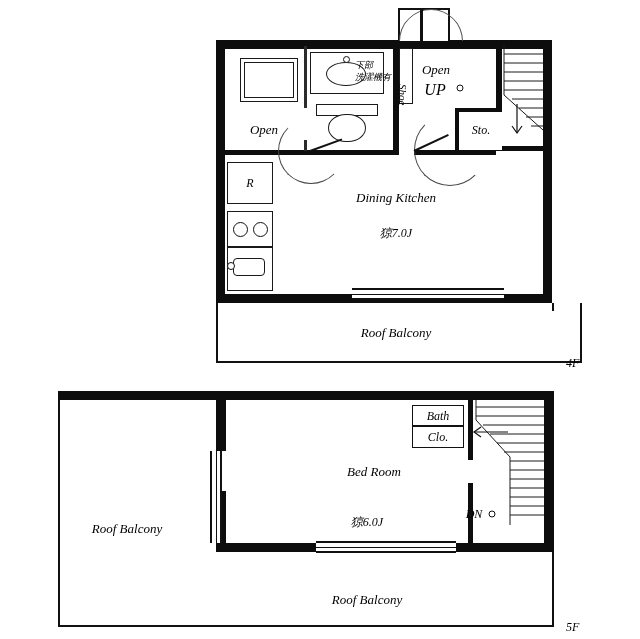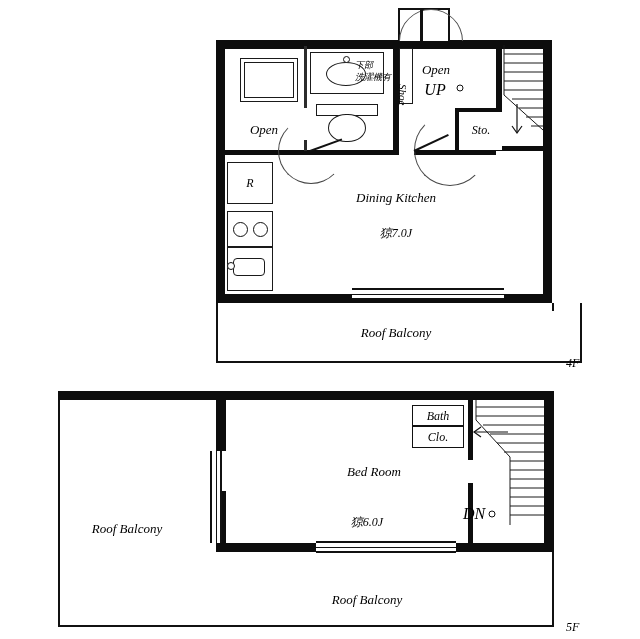--- a/index.html
+++ b/index.html
@@ -227,17 +227,17 @@
 
     <div class="window-v" style="left:210px;top:76px;width:12px;height:92px;"></div>
     <div class="window" style="left:316px;top:166px;width:140px;height:12px;"></div>
 
     <div class="lbl center room-name" style="left:367px;top:97px;margin-left:7px;">Bed Room</div>
     <div class="lbl center room-size" style="left:367px;top:119px;margin-top:28px;">猄6.0J</div>
     <div class="lbl center room-name" style="left:127px;top:154px;">Roof Balcony</div>
     <div class="lbl center room-name" style="left:367px;top:225px;">Roof Balcony</div>
     <div class="lbl center small" style="left:438px;top:41px;font-size:12px;">Bath</div>
     <div class="lbl center small" style="left:438px;top:62px;font-size:12px;">Clo.</div>
-    <div class="lbl center small" style="left:474px;top:139px;font-size:16px;">DN</div>
+    <div class="lbl center small" style="left:474px;top:139px;font-size:12px;">DN</div>
     <div class="lbl floor-tag" style="left:566px;top:245px;">5F</div>
   </div>
 
 </div>
 
 </body></html>

